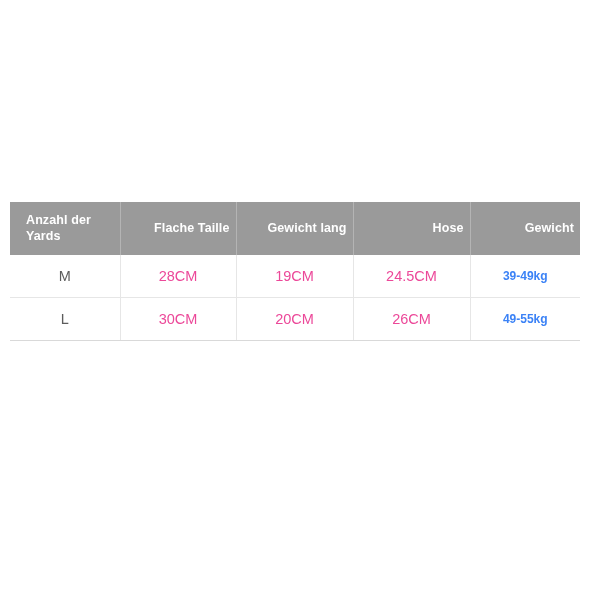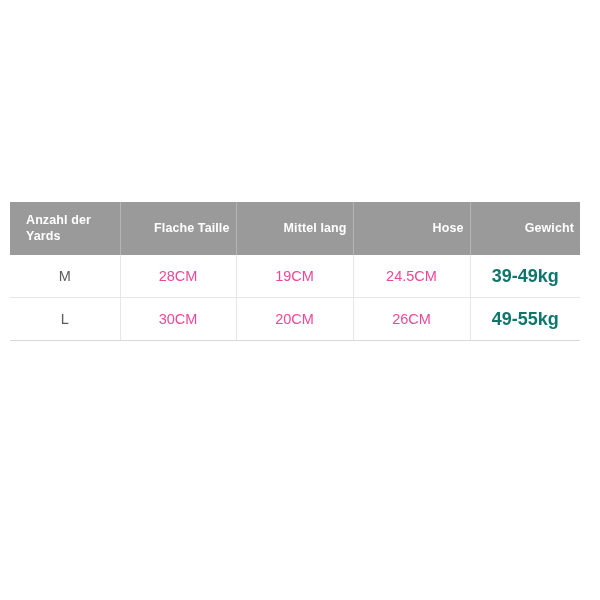--- a/index.html
+++ b/index.html
@@ -70,23 +70,23 @@
     background: #ffffff;
     font-weight: normal;
   }
   table.size-chart tbody td:last-child {
     border-right: none;
   }
   table.size-chart tbody tr:last-child td {
     border-bottom: 1px solid #d9d9d9;
   }
   table.size-chart tbody td.weight-cell {
-    color: #0f766e;
+    color: #3b82f6;
     font-weight: bold;
-    font-size: 18px;
+    font-size: 12px;
   }
   table.size-chart tbody td.size-cell {
     color: #5c5c5c;
   }
 </style>
 </head>
 <body>
 
 <div id="size-chart-wrap">
   <table class="size-chart">
@@ -94,21 +94,21 @@
       <col class="c0">
         <col class="c1">
         <col class="c2">
         <col class="c3">
         <col class="c4">
     </colgroup>
     <thead>
       <tr>
         <th class="th-first">Anzahl der Yards</th>
         <th>Flache Taille</th>
-        <th>Mittel lang</th>
+        <th>Gewicht lang</th>
         <th>Hose</th>
         <th>Gewicht</th>
       </tr>
     </thead>
     <tbody>
       <tr>
         <td class="size-cell">M</td>
         <td>28CM</td>
         <td>19CM</td>
         <td>24.5CM</td>

